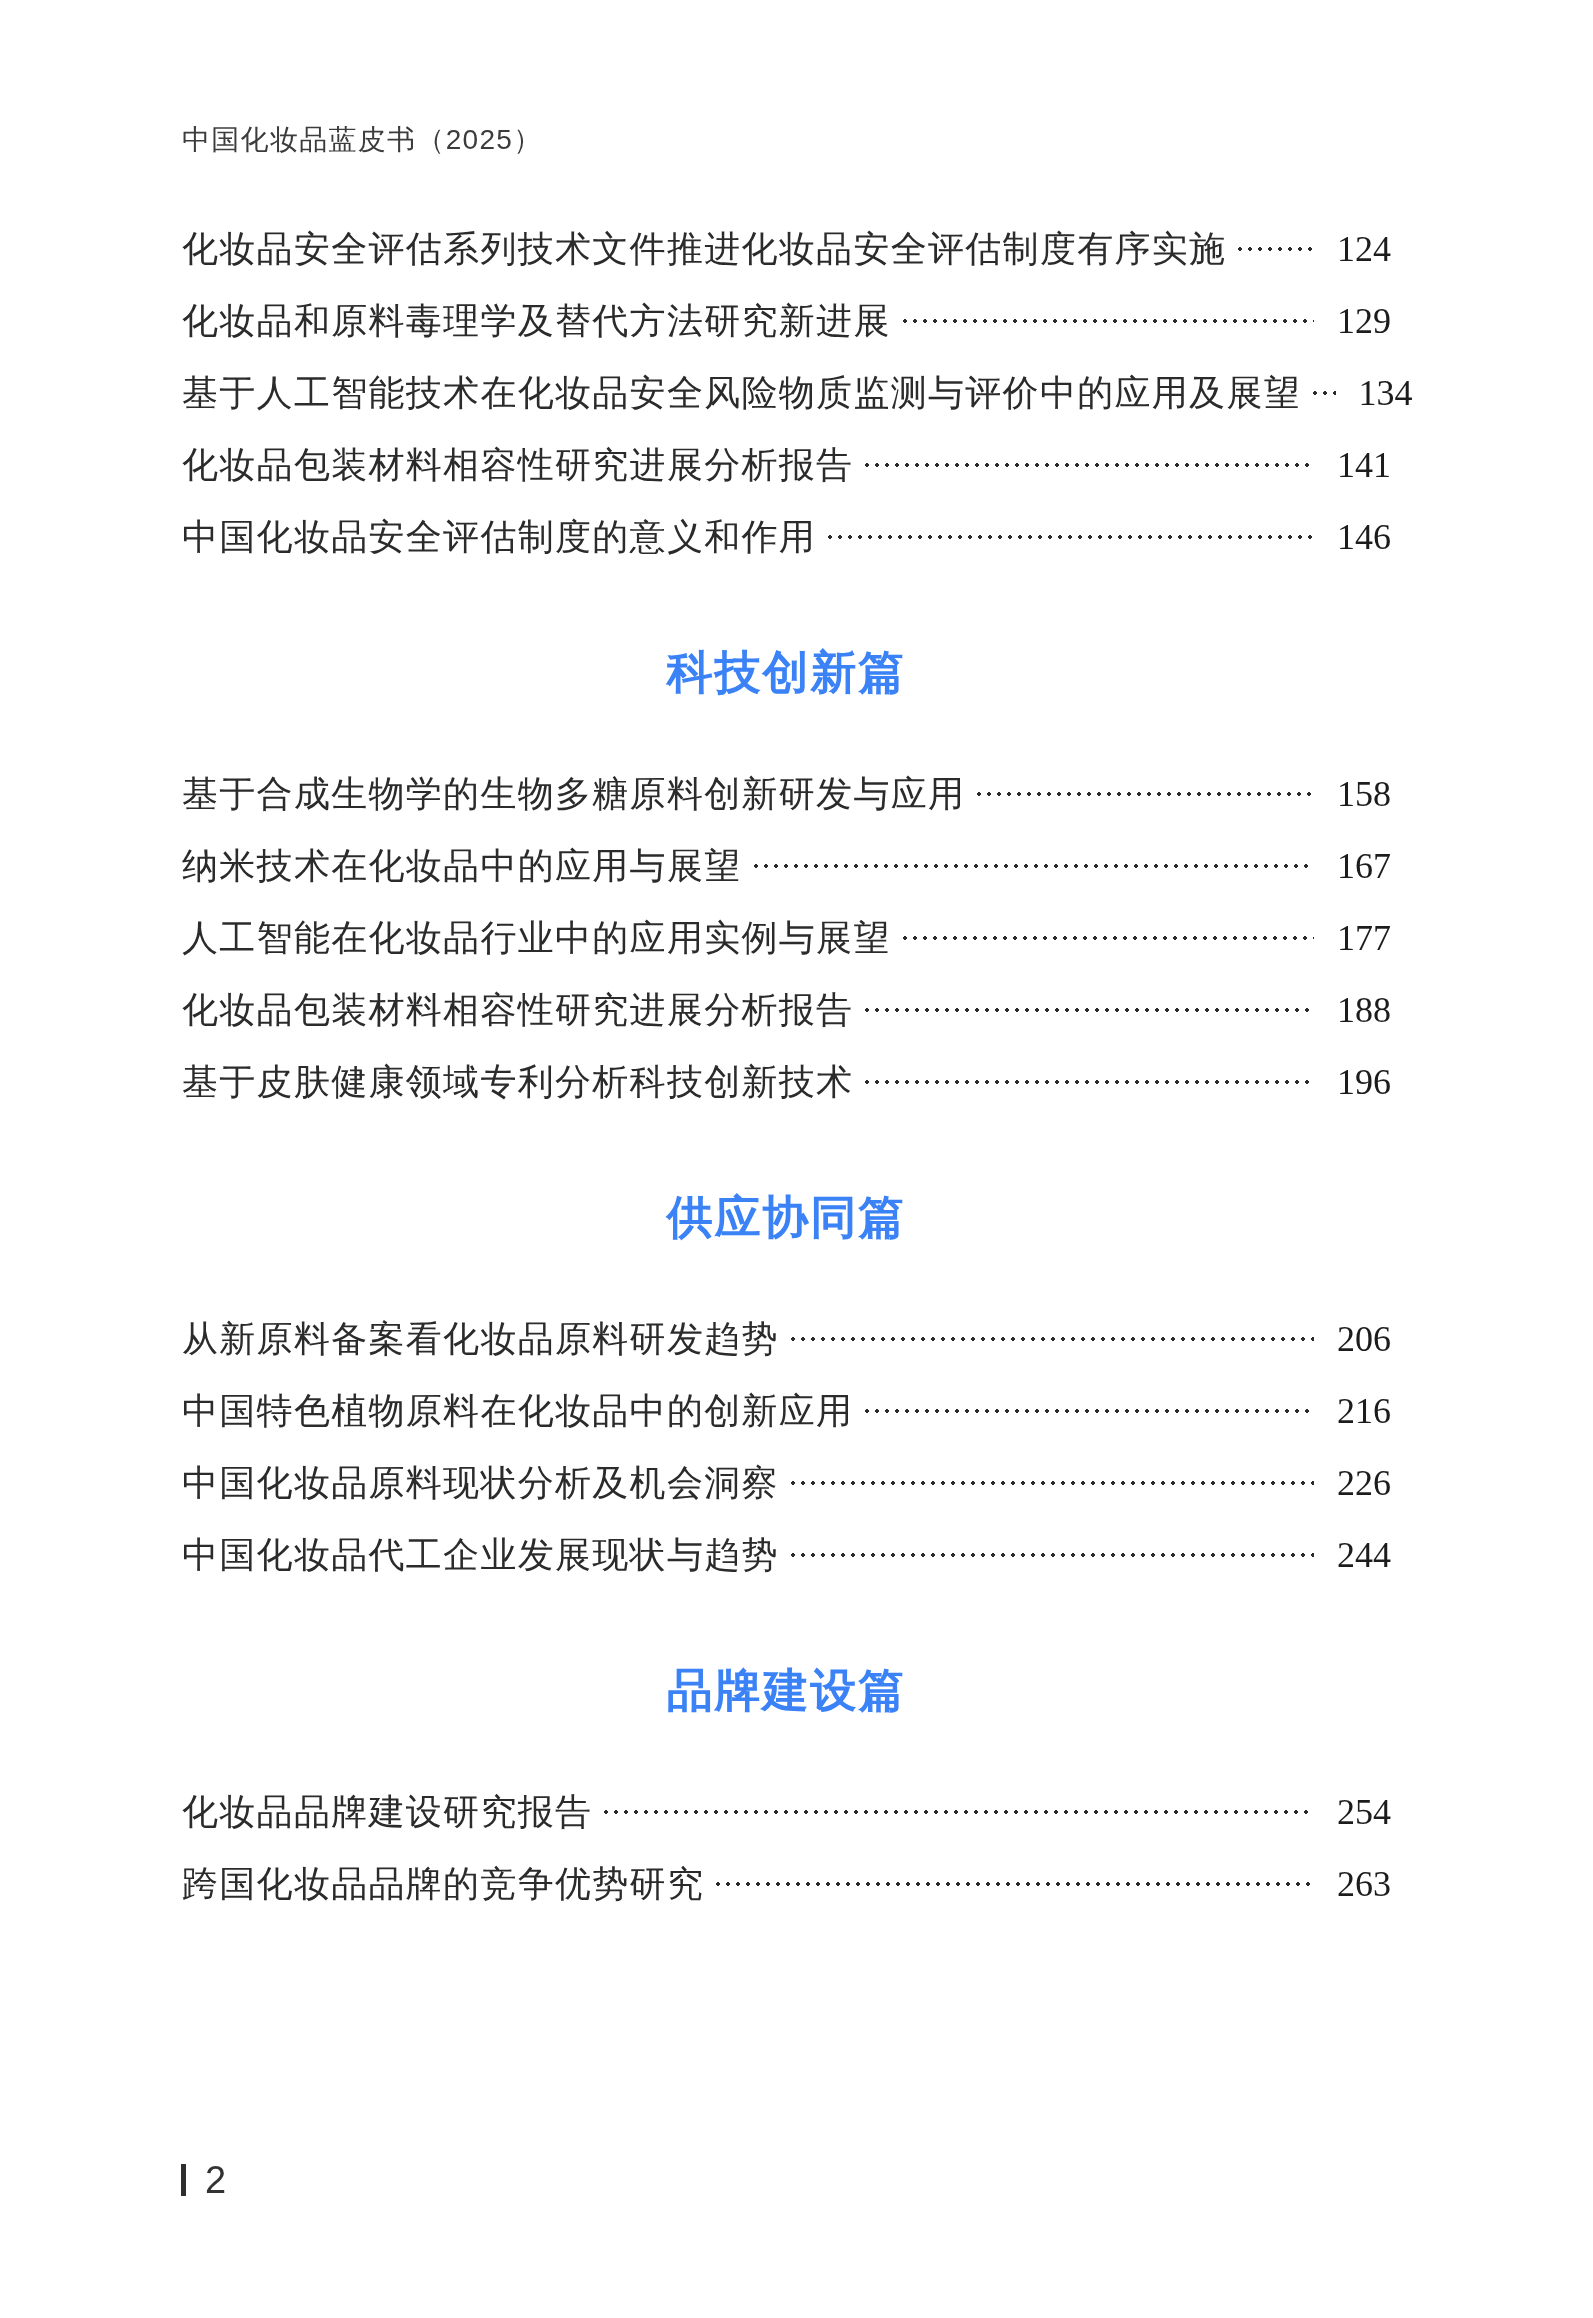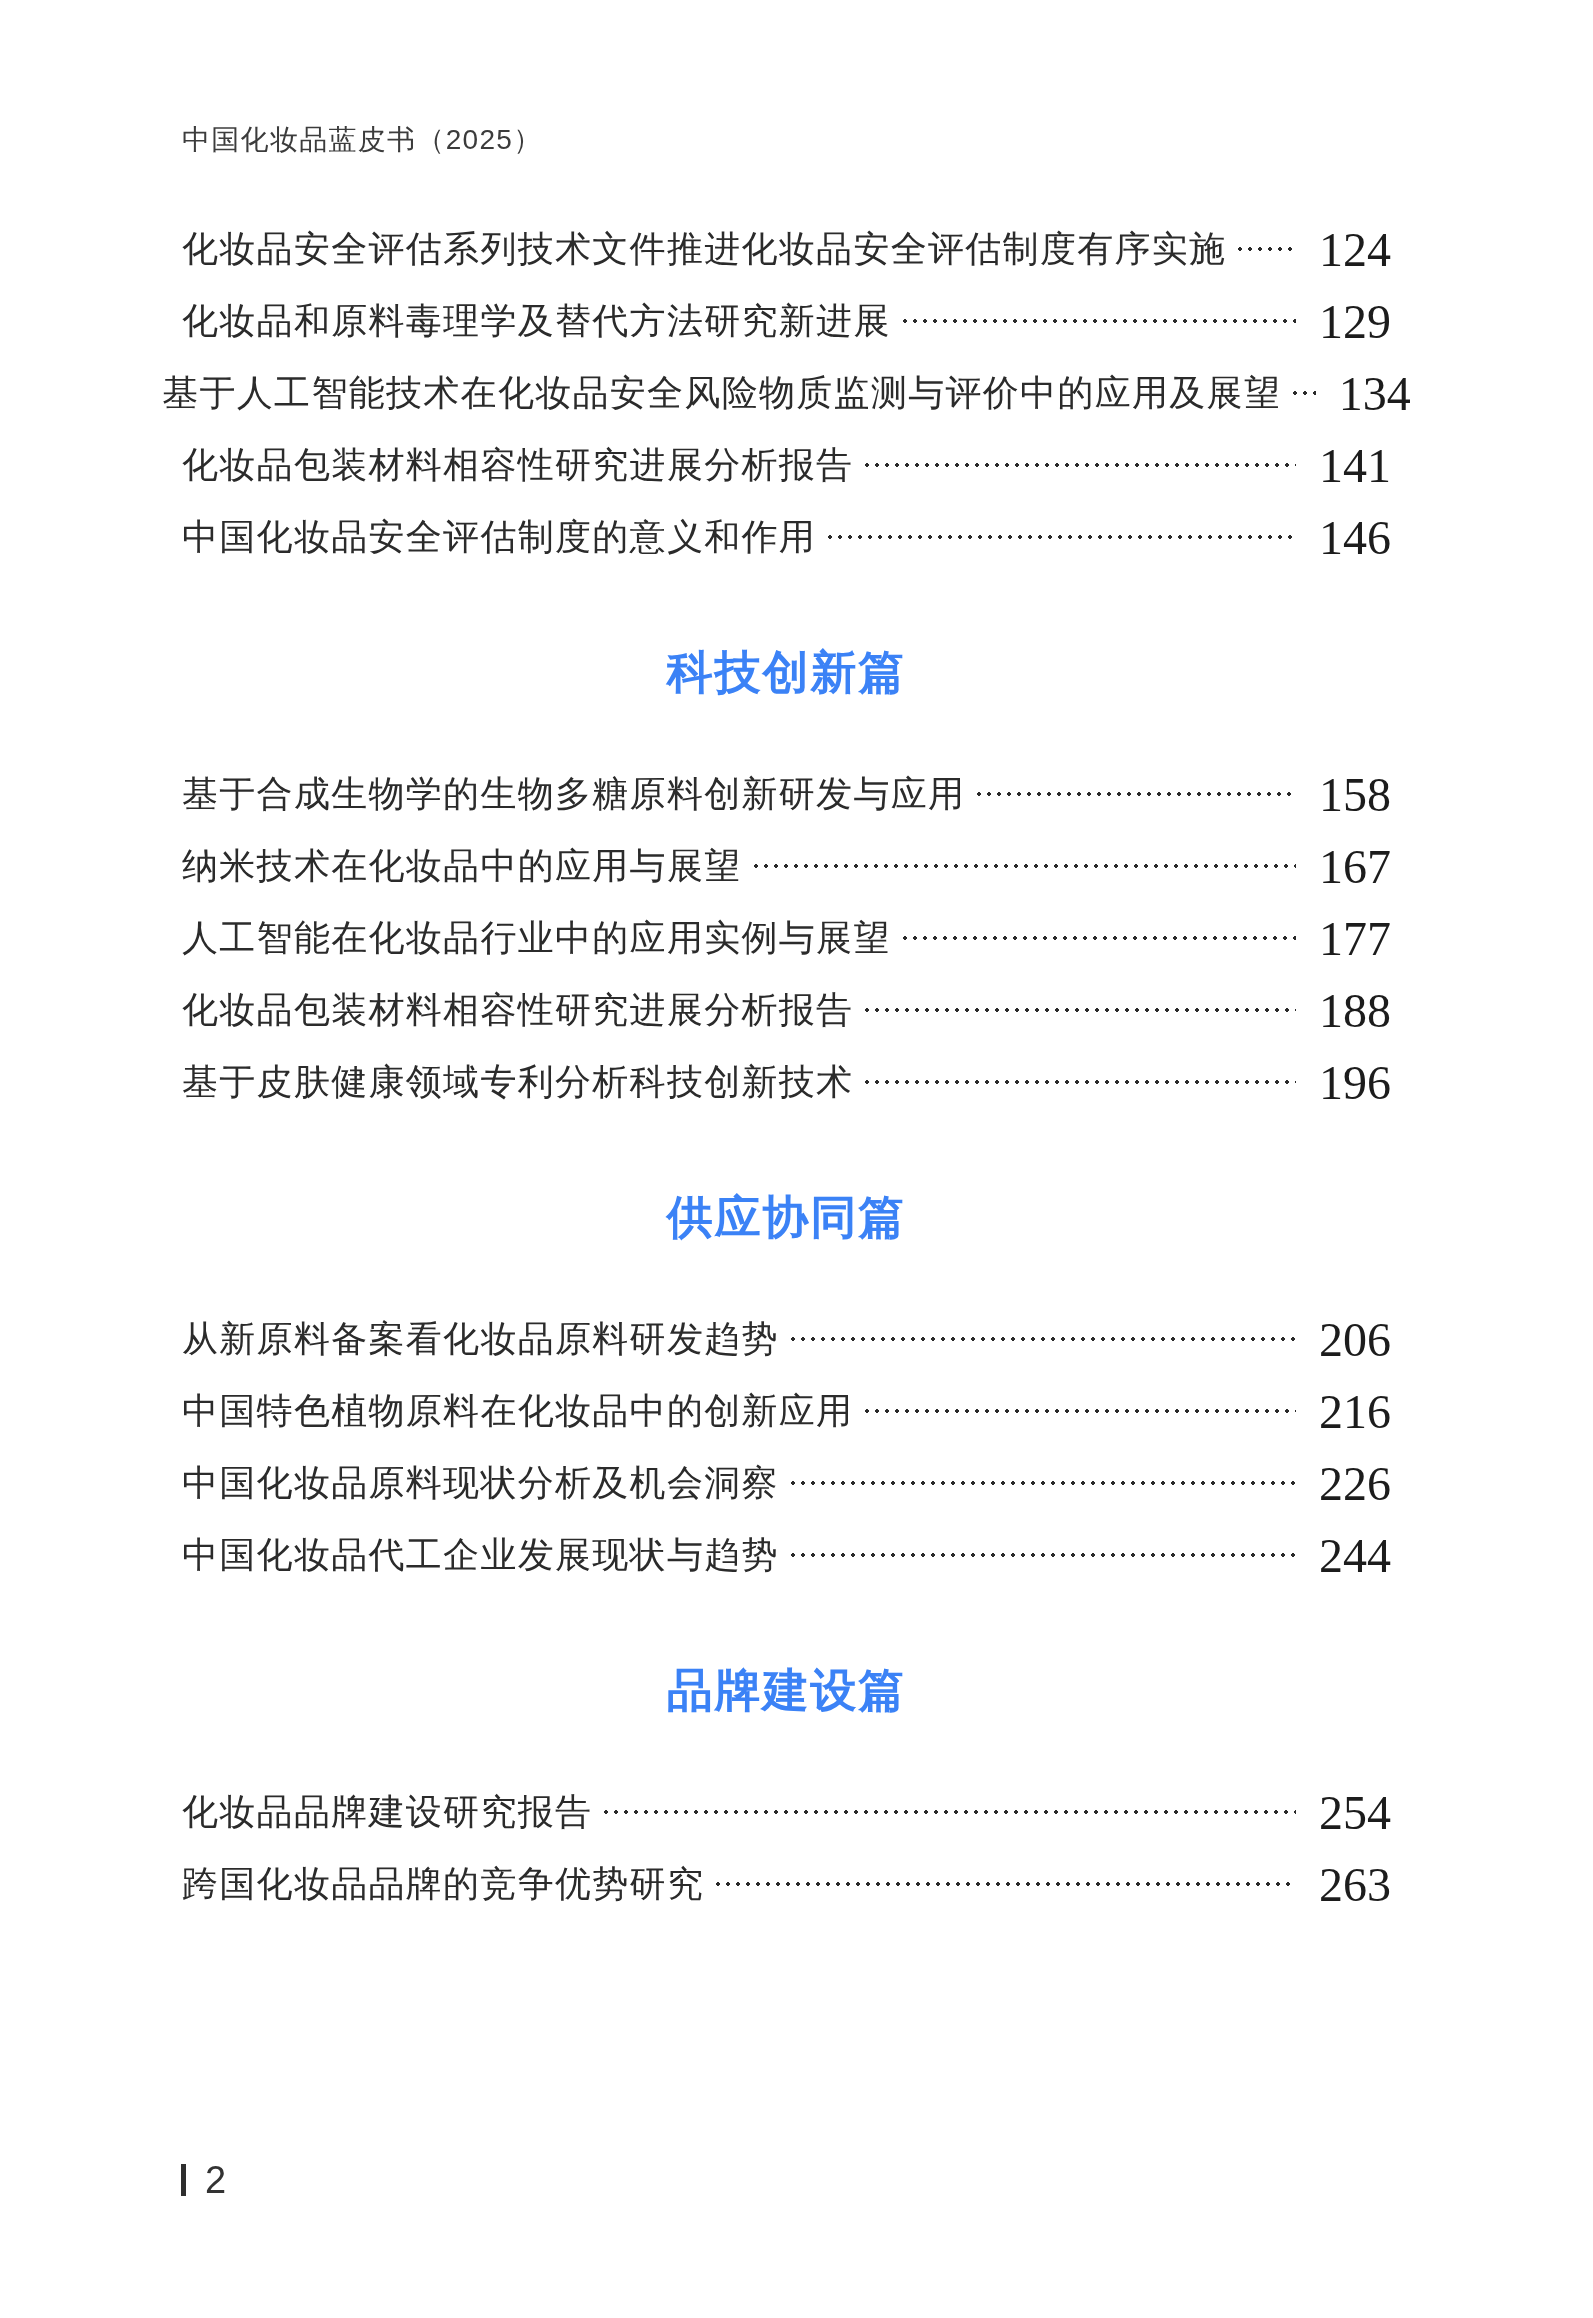--- a/index.html
+++ b/index.html
@@ -33,40 +33,39 @@
     width: 1209px;
   }
 
   .toc-entry {
     height: 72px;
     display: flex;
     align-items: center;
     font-size: 36px;
     letter-spacing: 1.3px;
     color: #2b2b2b;
-    justify-content: center;
   }
   .toc-entry .entry-title {
     white-space: nowrap;
     font-weight: 400;
   }
   .dot-leader {
     flex: 1 1 auto;
     min-width: 25.6px;
     align-self: stretch;
     margin-left: 9px;
     margin-right: 23px;
     background-image: radial-gradient(circle, #2a2a2a 1.7px, rgba(0,0,0,0) 2px);
     background-size: 10px 10px;
     background-position: 0 center;
     background-repeat: repeat-x;
   }
   .entry-page {
     font-family: "Liberation Serif", serif;
-    font-size: 48px;
+    font-size: 36px;
     letter-spacing: 0;
     color: #1c1c1c;
     white-space: nowrap;
   }
 
   .section-heading {
     height: 72px;
     margin: 64px 0 49px 0;
     display: flex;
     align-items: center;

